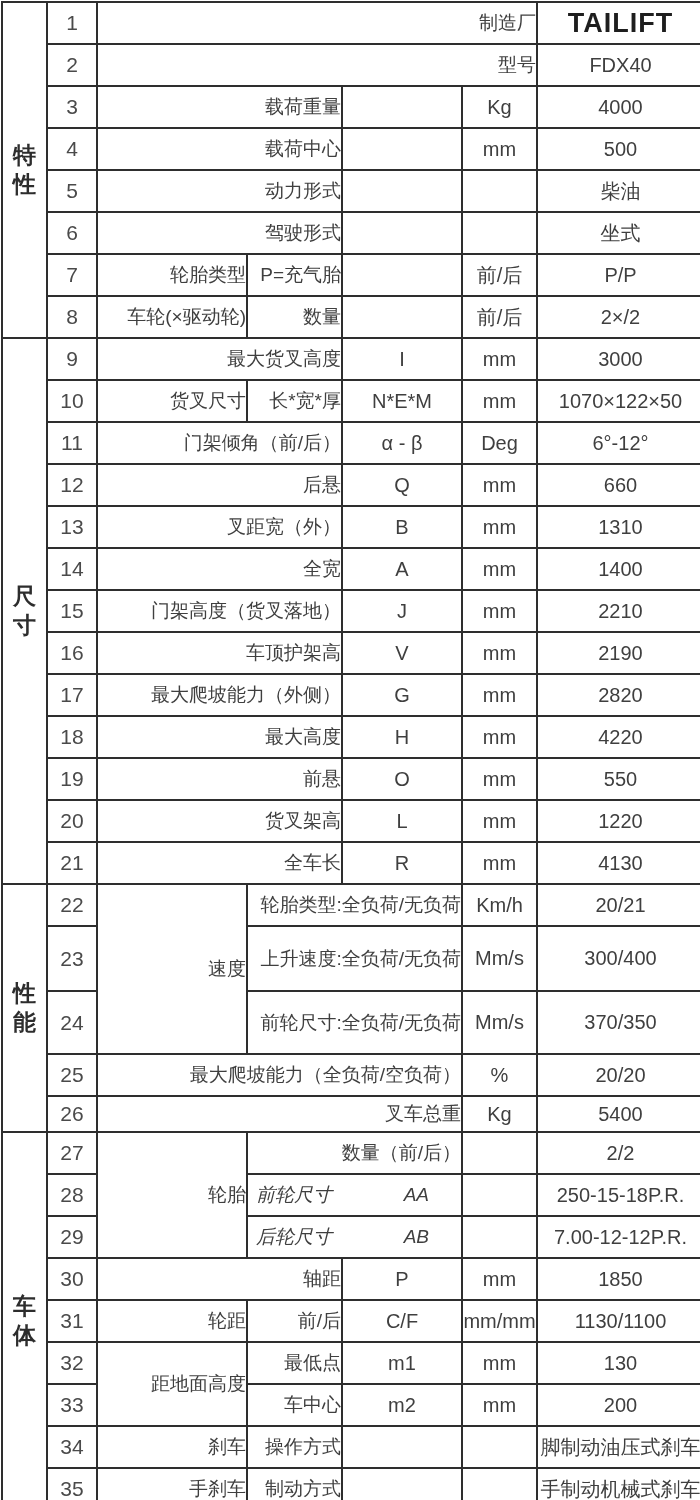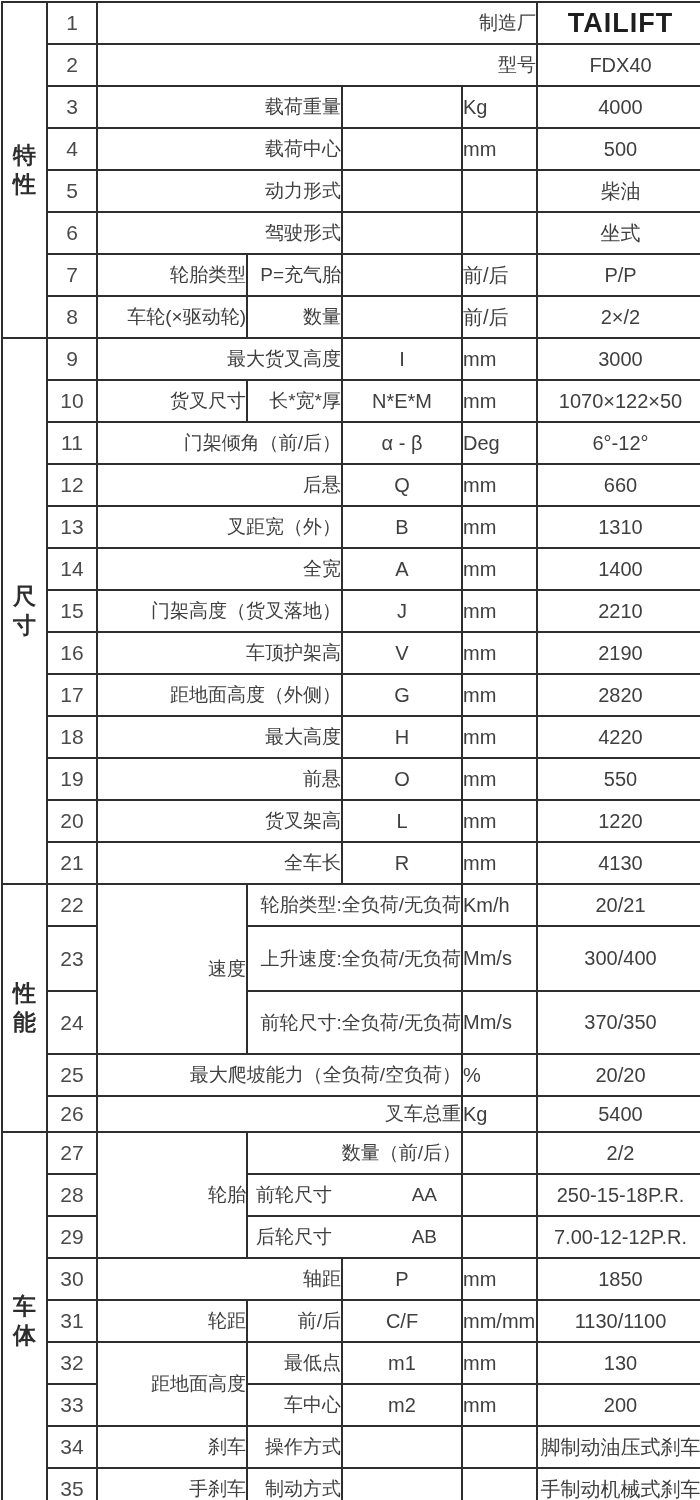--- a/index.html
+++ b/index.html
@@ -38,33 +38,34 @@
     line-height: 1.25;
     color: #2d2d2d;
     white-space: normal;
     word-break: break-all;
     text-align: center;
   }
   td.num  { text-align: center; font-size: 21px; color: #4a4a4a; }
   td.name { text-align: right; padding-left: 9px; }
   td.sub  { text-align: right; padding-left: 8px; }
   td.sym  { text-align: center; font-size: 20px; }
-  td.unit { text-align: left; font-size: 20px; }
+  td.unit { text-align: center; font-size: 20px; }
   td.val  { text-align: center; font-size: 20px; }
   td.brand {
     font-size: 27px;
     font-weight: bold;
     color: #1e1e1e;
     letter-spacing: 1px;
   }
   .subflex {
     display: flex;
     justify-content: space-between;
     align-items: center;
-    padding-right: 24px;
+    padding-right: 32px;
+    font-style: italic;
   }
 </style>
 </head>
 <body>
 
 <table class="spec">
   <colgroup>
     <col style="width:45px">
       <col style="width:50px">
       <col style="width:150px">
@@ -188,21 +189,21 @@
     </tr>
     <tr>
       <td class="num">16</td>
       <td class="name" colspan="2">车顶护架高</td>
       <td class="sym">V</td>
       <td class="unit">mm</td>
       <td class="val">2190</td>
     </tr>
     <tr>
       <td class="num">17</td>
-      <td class="name" colspan="2">距地面高度（外侧）</td>
+      <td class="name" colspan="2">最大爬坡能力（外侧）</td>
       <td class="sym">G</td>
       <td class="unit">mm</td>
       <td class="val">2820</td>
     </tr>
     <tr>
       <td class="num">18</td>
       <td class="name" colspan="2">最大高度</td>
       <td class="sym">H</td>
       <td class="unit">mm</td>
       <td class="val">4220</td>

